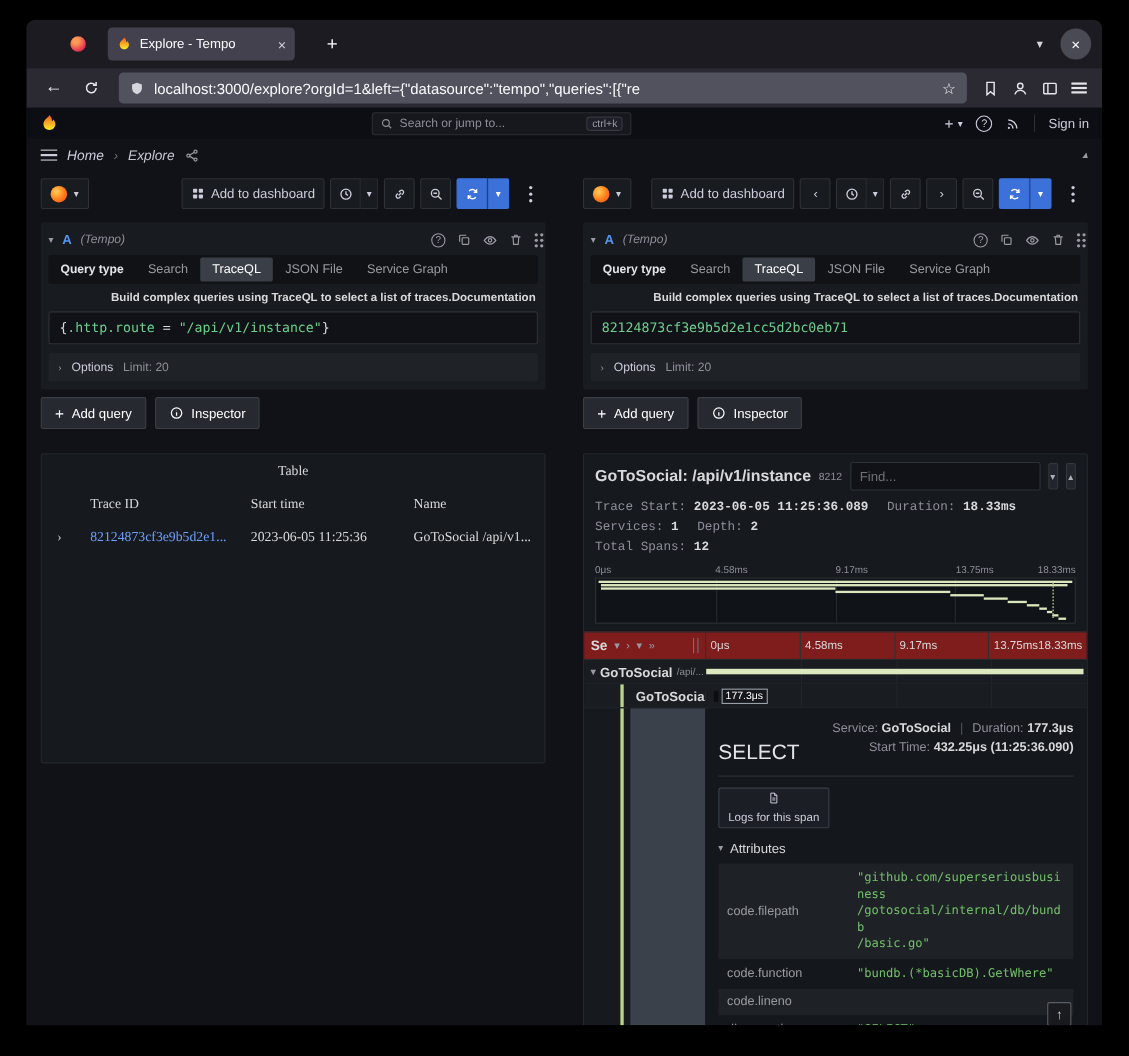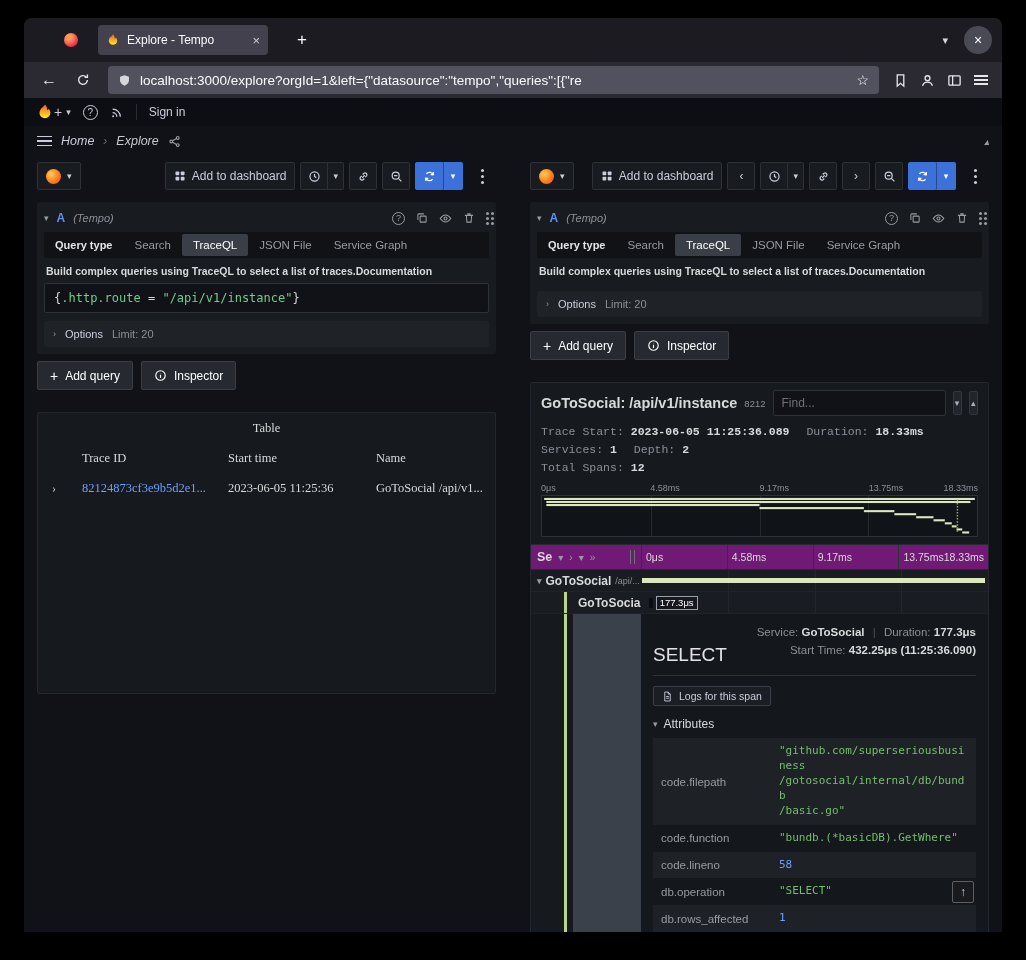--- a/index.html
+++ b/index.html
@@ -78,21 +78,21 @@
   .q-ref { color:#5794f2; font-weight:700; }
   .q-ds { color:#8e8e99; font-style:italic; font-size:11px; }
   .q-icons { margin-left:auto; display:flex; align-items:center; gap:11px; color:#9a9aa5; }
   .grip { position:relative; width:3px; height:3px; background:#9a9aa5; border-radius:50%;
     box-shadow:5px 0 0 #9a9aa5, 0 5px 0 #9a9aa5, 5px 5px 0 #9a9aa5, 0 -5px 0 #9a9aa5, 5px -5px 0 #9a9aa5; }
   .q-tabs { display:flex; align-items:center; background:#101216; border-radius:2px; height:26px;
     margin-top:3px; font-size:11.5px; }
   .q-tabs-label { font-weight:700; color:#e3e3e8; padding:0 11px; font-size:11px; }
   .q-tab { color:#9a9ba2; padding:0 11px; height:22px; display:flex; align-items:center; border-radius:2px; }
   .q-tab.active { background:#3a3f47; color:#fff; }
-  .q-hint { display:flex; justify-content:flex-start; align-items:center; height:25px;
+  .q-hint { display:flex; justify-content:flex-end; align-items:center; height:25px;
     font-size:10.5px; font-weight:700; color:#d8d9da; padding:0 2px; }
   .q-input { height:30px; background:#111217; border:1px solid #2c3235; border-radius:2px; display:flex;
     align-items:center; padding:0 9px; font-family:"DejaVu Sans Mono", monospace; font-size:12px; color:#d8d9da; }
   .code-g { color:#6ccf8e; }
   .q-opts { margin-top:8px; height:26px; background:#1f2227; border-radius:2px; display:flex;
     align-items:center; gap:9px; padding:0 9px; font-size:11px; color:#ccccdc; }
   .q-opts .lim { color:#8e8e99; }
   .action-row { display:flex; gap:8px; margin-top:7px; }
   .sec-btn { height:29px; display:inline-flex; align-items:center; gap:7px; padding:0 12px;
     background:#262a30; border:1px solid #3a3f47; border-radius:2px; color:#fff; font-size:12px; }
@@ -120,21 +120,21 @@
   .tp-meta b { color:#d8d9da; font-weight:700; }
   .tp-meta .m-item { margin-right:10px; }
 
   .minimap { margin:2px 10px 0; }
   .mm-ticks { position:relative; height:13px; font-size:9px; color:#8e8e99; }
   .mm-ticks span { position:absolute; top:1px; }
   .mm-box { position:relative; height:42px; border:1px solid #2c3235; background:#101317; }
   .mm-grid { position:absolute; top:0; bottom:0; width:1px; background:#242830; }
   .mm-box svg { position:absolute; inset:0; width:100%; height:100%; }
 
-  .ruler { display:flex; height:26px; margin-top:7px; background:#701a75; border-top:1px solid #26292e;
+  .ruler { display:flex; height:26px; margin-top:7px; background:#7f1d1d; border-top:1px solid #26292e;
     border-bottom:1px solid #26292e; }
   .svc-head { width:110px; display:flex; align-items:center; gap:6px; padding:0 6px; font-size:12.5px;
     color:#d8d9da; font-weight:700; }
   .svc-ic { color:#9a9aa5; font-size:10px; font-weight:400; }
   .resizer { margin-left:auto; width:5px; height:14px; border-left:1.5px solid #6f7177; border-right:1.5px solid #6f7177; }
   .ruler-cols { flex:1; display:flex; }
   .rc { flex:1; border-left:1px solid #2c3235; font-size:10.5px; color:#d8d9da; padding:6px 4px 0; }
   .rc.last { display:flex; justify-content:space-between; }
 
   .span-row { display:flex; height:22px; background:#191c21; border-bottom:1px solid #20232a; }
@@ -154,21 +154,21 @@
   .d-guide { position:absolute; left:33px; top:0; bottom:0; width:3px; background:#bcd48a; }
   .d-block { position:absolute; left:42px; top:0; bottom:0; width:72px; background:#3a414a; }
   .d-content { flex:1; background:#14171c; padding:10px 12px 0; position:relative; min-width:0; }
   .d-head { display:flex; justify-content:space-between; align-items:flex-start; padding-bottom:9px;
     border-bottom:1px solid #2c3235; }
   .d-title { font-size:19px; color:#e3e3e8;margin-top:20px; }
   .d-meta { text-align:right; font-size:11.5px; color:#8e8e99; line-height:1.55; }
   .d-meta b { color:#d8d9da; }
   .pipe { color:#53555c; margin:0 5px; }
   .logs-btn { margin-top:10px; display:inline-flex; align-items:center; gap:6px; border:1px solid #3a3f47;
-    background:#1b1e24; border-radius:2px; padding:3px 8px; font-size:10.5px; color:#ccccdc; }
+    background:#1b1e24; border-radius:2px; padding:3px 8px; font-size:10.5px; color:#ccccdc;flex-direction:column; }
   .attr-head { margin-top:11px; display:flex; align-items:center; gap:6px; font-size:12px; color:#d8d9da; }
   .attr-table { margin-top:7px; }
   .attr-row { display:flex; align-items:center; }
   .attr-row.alt { background:#1e2227; }
   .attr-key { width:118px; flex:none; color:#9a9ba2; font-size:11.5px; padding:6px 6px 6px 8px; }
   .attr-val { flex:1; font-family:"DejaVu Sans Mono", monospace; font-size:11px; color:#73bf69;
     padding:6px 8px; white-space:pre-wrap; word-break:break-all; line-height:1.35; }
   .attr-val.num { color:#6e9fff; }
   .scrolltop { position:absolute; right:14px; top:498px; width:22px; height:22px; border:1px solid #5a5f66;
     background:rgba(24,27,31,.9); color:#ccccdc; display:flex; align-items:center; justify-content:center;
@@ -245,20 +245,28 @@
         <svg class="ic" width="18" height="18" viewBox="0 0 24 24">
             <defs>
               <linearGradient id="gf2" x1="0" y1="1" x2="0" y2="0">
                 <stop offset="0" stop-color="#fcee1f"></stop>
                 <stop offset="1" stop-color="#f15b2a"></stop>
               </linearGradient>
             </defs>
             <path d="M12 2C10.5 5 7 6.5 5.5 9.5c-1.8 3.6-.4 8 3 9.9 1 .6 2.2.9 3.5.9 4 0 7.2-3.2 7.2-7.2 0-2.6-1.3-4.3-2.6-5.6-.2 1-.8 1.8-1.6 2.2.3-2.7-1-5.5-3-7.7z" fill="url(#gf2)"></path>
           </svg>
       </span>
+      <div class="g-search">
+        <svg class="ic" width="11" height="11" viewBox="0 0 16 16" fill="none" stroke="#8e8e99" stroke-width="1.6">
+            <circle cx="7" cy="7" r="4.5"></circle>
+            <path d="M10.5 10.5L14 14"></path>
+          </svg>
+        <span class="ph">Search or jump to...</span>
+        <span class="kbd">ctrl+k</span>
+      </div>
       <div class="g-right">
         <span style="display:flex;align-items:center;gap:4px;">
             <span style="font-size:14px;">+</span>
             <span class="caret">▾</span>
           </span>
         <span class="circle-q">?</span>
         <svg class="ic" width="14" height="14" viewBox="0 0 16 16" fill="none" stroke="#ccccdc" stroke-width="1.5">
             <path d="M3 8.7a4.8 4.8 0 014.8 4.8M3 4.7a8.8 8.8 0 018.8 8.8"></path>
             <circle cx="3.6" cy="12.9" r="1.1" fill="#ccccdc" stroke="none"></circle>
           </svg>
@@ -502,20 +510,23 @@
           <div class="q-tabs">
             <span class="q-tabs-label">Query type</span>
             <span class="q-tab">Search</span>
             <span class="q-tab active">TraceQL</span>
             <span class="q-tab">JSON File</span>
             <span class="q-tab">Service Graph</span>
           </div>
           <div class="q-hint">
             <span>Build complex queries using TraceQL to select a list of traces.</span>
             <span>Documentation</span>
+          </div>
+          <div class="q-input">
+            <span class="code-g">82124873cf3e9b5d2e1cc5d2bc0eb71</span>
           </div>
           <div class="q-opts">
             <span class="q-chev">›</span>
             <span>Options</span>
             <span class="lim">Limit: 20</span>
           </div>
         </div>
 
         <div class="action-row">
           <span class="sec-btn">
@@ -666,21 +677,20 @@
                   <span class="attr-val">"github.com/superseriousbusiness
 /gotosocial/internal/db/bundb
 /basic.go"</span>
                 </div>
                 <div class="attr-row">
                   <span class="attr-key">code.function</span>
                   <span class="attr-val">"bundb.(*basicDB).GetWhere"</span>
                 </div>
                 <div class="attr-row alt">
                   <span class="attr-key">code.lineno</span>
-                  <span class="attr-val num">58</span>
                 </div>
                 <div class="attr-row">
                   <span class="attr-key">db.operation</span>
                   <span class="attr-val">"SELECT"</span>
                 </div>
                 <div class="attr-row alt">
                   <span class="attr-key">db.rows_affected</span>
                   <span class="attr-val num">1</span>
                 </div>
 

